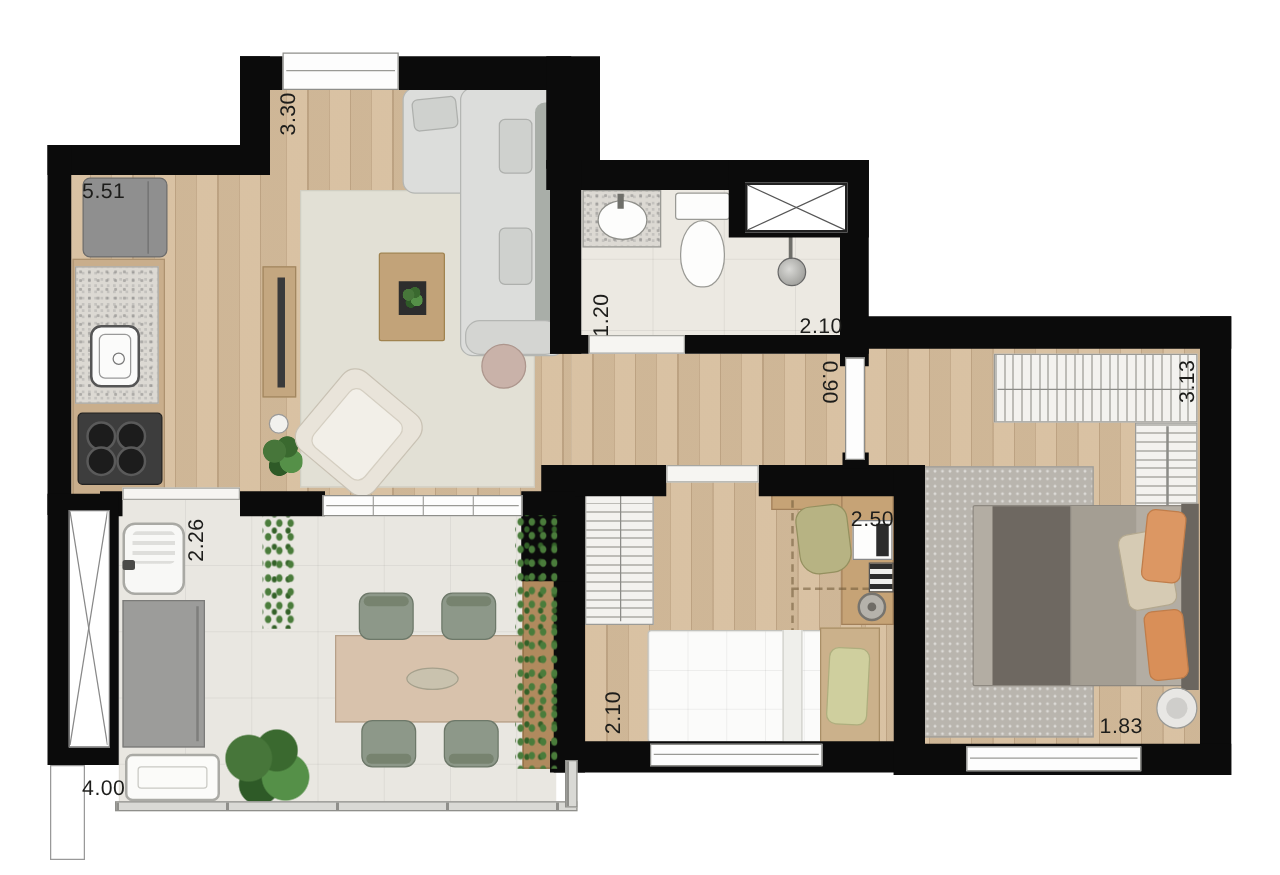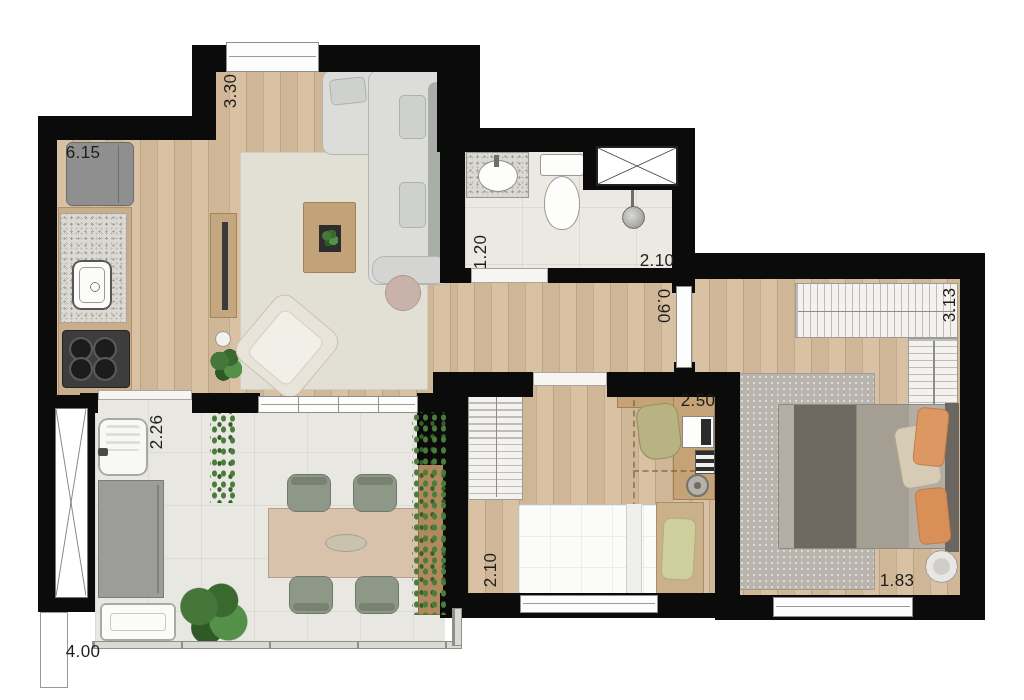--- a/index.html
+++ b/index.html
@@ -232,25 +232,25 @@
   <div class="abs furn" style="left:268px;top:508px;width:152px;height:70px;background:#d8c2ac;border:1px solid #b6a089;">
     <div style="position:absolute;left:56px;top:25px;width:40px;height:16px;background:#c9c2ae;border:1px solid #a5a08c;border-radius:50%;"></div>
   </div>
   <div class="abs furn chair s" style="left:287px;top:474px;width:44px;height:38px;"></div>
   <div class="abs furn chair s" style="left:353px;top:474px;width:44px;height:38px;"></div>
   <div class="abs furn chair n" style="left:289px;top:576px;width:44px;height:38px;"></div>
   <div class="abs furn chair n" style="left:355px;top:576px;width:44px;height:38px;"></div>
   <div class="abs furn" style="left:418px;top:412px;width:26px;height:203px;background:#b08a5e;border:1px solid #8d6c44;"></div>
   <div class="abs furn leafstrip" style="left:412px;top:412px;width:34px;height:203px;z-index:6;"></div>
 
-  <div class="dim" style="left:55px;top:143px;">6.15</div>
+  <div class="dim" style="left:55px;top:143px;">5.51</div>
   <div class="dim ru" style="left:203px;top:81px;">3.30</div>
   <div class="dim ru" style="left:453px;top:242px;">1.20</div>
   <div class="dim" style="left:629px;top:251px;">2.10</div>
   <div class="dim rd" style="left:635px;top:296px;">0.90</div>
-  <div class="dim" style="left:670px;top:391px;">2.50</div>
+  <div class="dim" style="left:670px;top:406px;">2.50</div>
   <div class="dim ru" style="left:463px;top:560px;">2.10</div>
   <div class="dim ru" style="left:922px;top:295px;">3.13</div>
   <div class="dim" style="left:869px;top:571px;">1.83</div>
   <div class="dim ru" style="left:129px;top:422px;">2.26</div>
-  <div class="dim" style="left:55px;top:642px;text-align:center;">4.00</div>
+  <div class="dim" style="left:55px;top:621px;text-align:center;">4.00</div>
 
 </div>
 
 </body></html>

